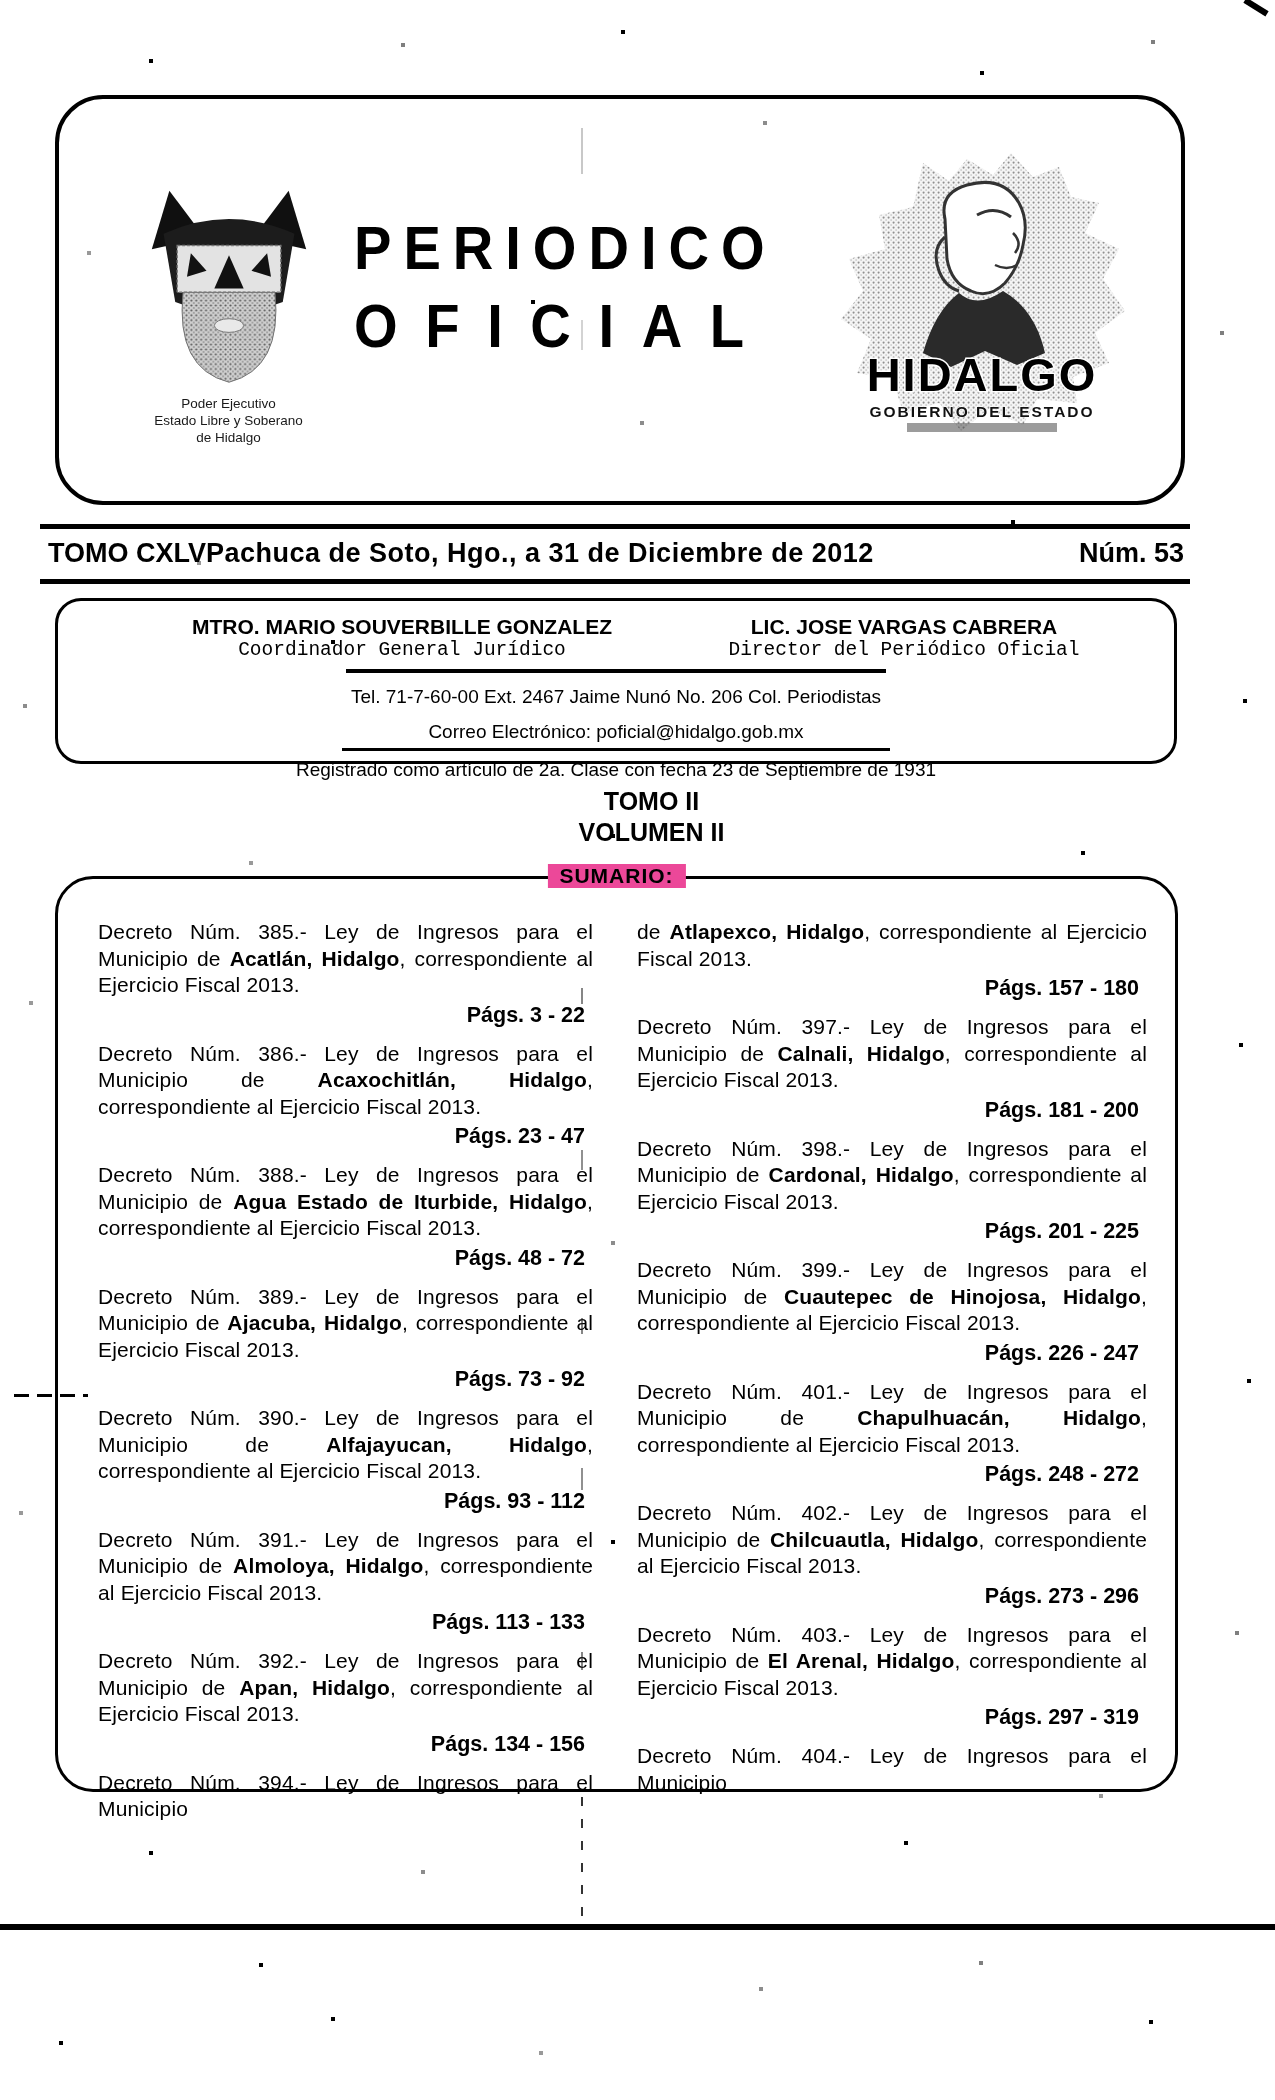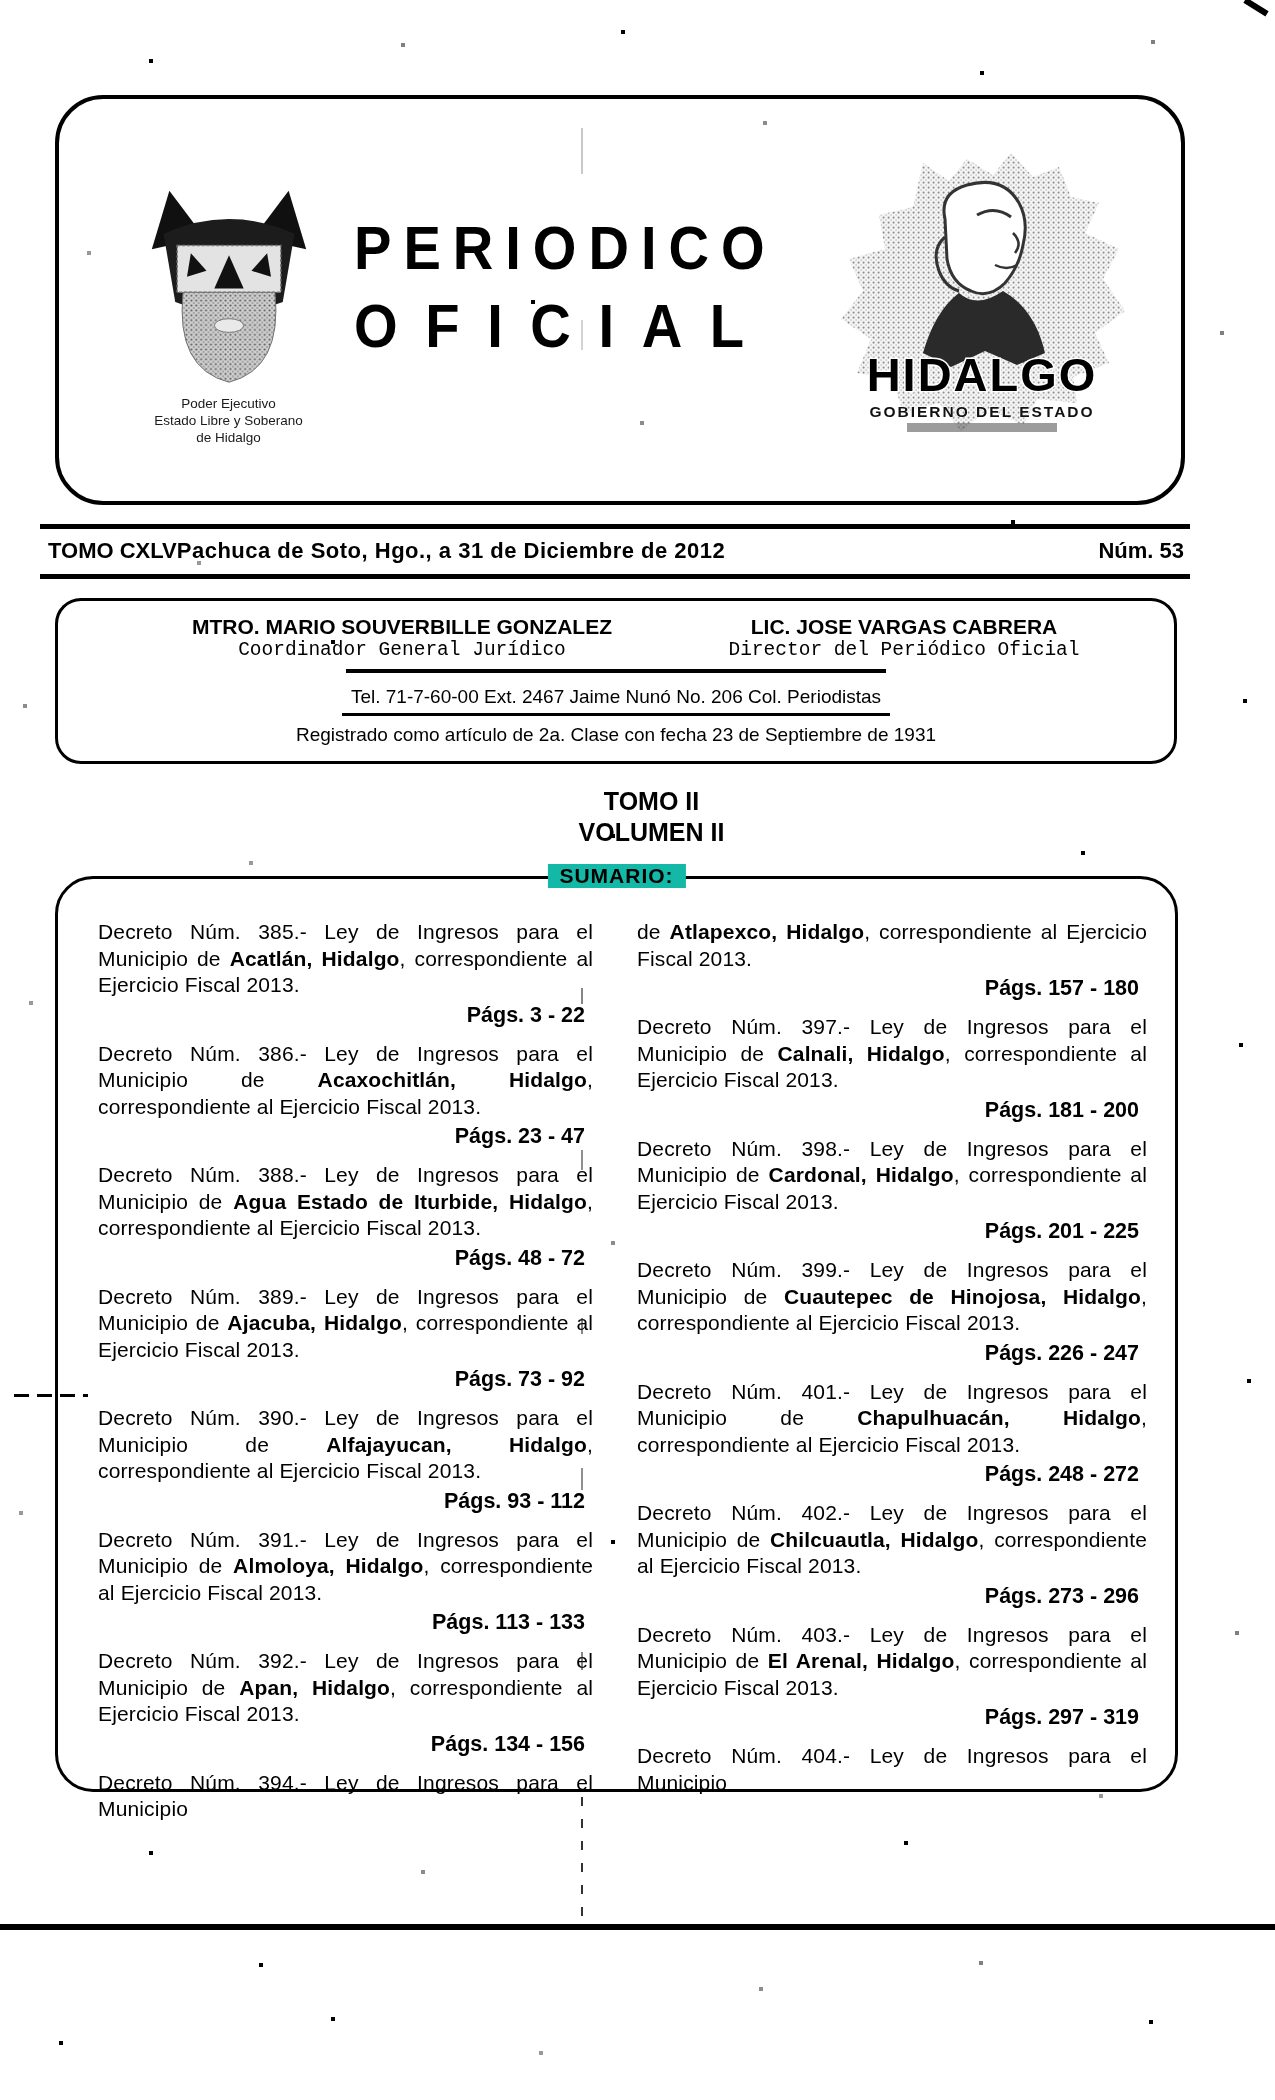--- a/index.html
+++ b/index.html
@@ -16,21 +16,21 @@
   .title-line{font-weight:bold;font-size:61px;line-height:62px;white-space:nowrap;
               transform:scaleX(.92);transform-origin:left center;}
   .title-line.l1{letter-spacing:13px;}
   .title-line.l2{letter-spacing:30px;margin-top:16px;}
   .state-logo{position:absolute;left:768px;top:42px;width:310px;height:330px;}
 
   
   .masthead{position:absolute;left:40px;top:524px;width:1150px;
             border-top:5px solid #000;border-bottom:5px solid #000;
             padding:9px 6px 10px 8px;box-sizing:border-box;
-            display:flex;align-items:baseline;font-weight:bold;font-size:22px;}
+            display:flex;align-items:baseline;font-weight:bold;font-size:27px;}
   .masthead .date{letter-spacing:.5px;}
   .masthead .num{margin-left:auto;}
 
   
   .info-box{position:absolute;left:55px;top:598px;width:1122px;height:166px;
             border:3px solid #000;border-radius:26px;box-sizing:border-box;}
   .officials-row{display:flex;justify-content:space-between;padding:13px 52px 0 104px;}
   .off-block{text-align:center;}
   .off-left{width:480px;}
   .off-right{width:436px;}
@@ -42,21 +42,21 @@
   .registration{text-align:center;font-size:19px;margin-top:8px;}
 
   
   .volume{position:absolute;left:14px;top:786px;width:1275px;text-align:center;
           font-weight:bold;font-size:25px;line-height:31px;}
 
   
   .sumario-box{position:absolute;left:55px;top:876px;width:1123px;height:916px;
                border:3px solid #000;border-radius:38px;box-sizing:border-box;}
   .sumario-label{position:absolute;left:50%;top:-15px;transform:translateX(-50%);
-                 background:#14b8a6;padding:0 12px;font-weight:bold;font-size:21px;
+                 background:#ec4899;padding:0 12px;font-weight:bold;font-size:21px;
                  letter-spacing:1px;}
   .cols{display:flex;padding:40px 28px 0 40px;gap:44px;}
   .col{width:497px;}
   .col.c2{width:512px;}
   .entry-text{margin:0;font-size:21px;line-height:26.5px;text-align:justify;
               letter-spacing:.15px;}
   .pages{font-weight:bold;font-size:21.5px;text-align:right;margin:4px 8px 13px 0;}
 
   
   .bottom-rule{position:absolute;left:0;top:1924px;width:1275px;height:6px;background:#000;}
@@ -159,20 +159,21 @@
         <div class="off-name">MTRO. MARIO SOUVERBILLE GONZALEZ</div>
         <div class="off-title">Coordinador General Jurídico</div>
       </div>
       <div class="off-block off-right">
         <div class="off-name">LIC. JOSE VARGAS CABRERA</div>
         <div class="off-title">Director del Periódico Oficial</div>
       </div>
     </div>
     <div class="mid-rule"></div>
     <div class="contact">Tel. 71-7-60-00 Ext. 2467 Jaime Nunó No. 206 Col. Periodistas</div>
+    <div class="contact">Correo Electrónico: poficial@hidalgo.gob.mx</div>
     <div class="mid-rule2"></div>
     <div class="registration">Registrado como artículo de 2a. Clase con fecha 23 de Septiembre de 1931</div>
   </div>
 
   <div class="volume">
     <div>TOMO II</div>
     <div>VOLUMEN II</div>
   </div>
 
   <div class="sumario-box">

